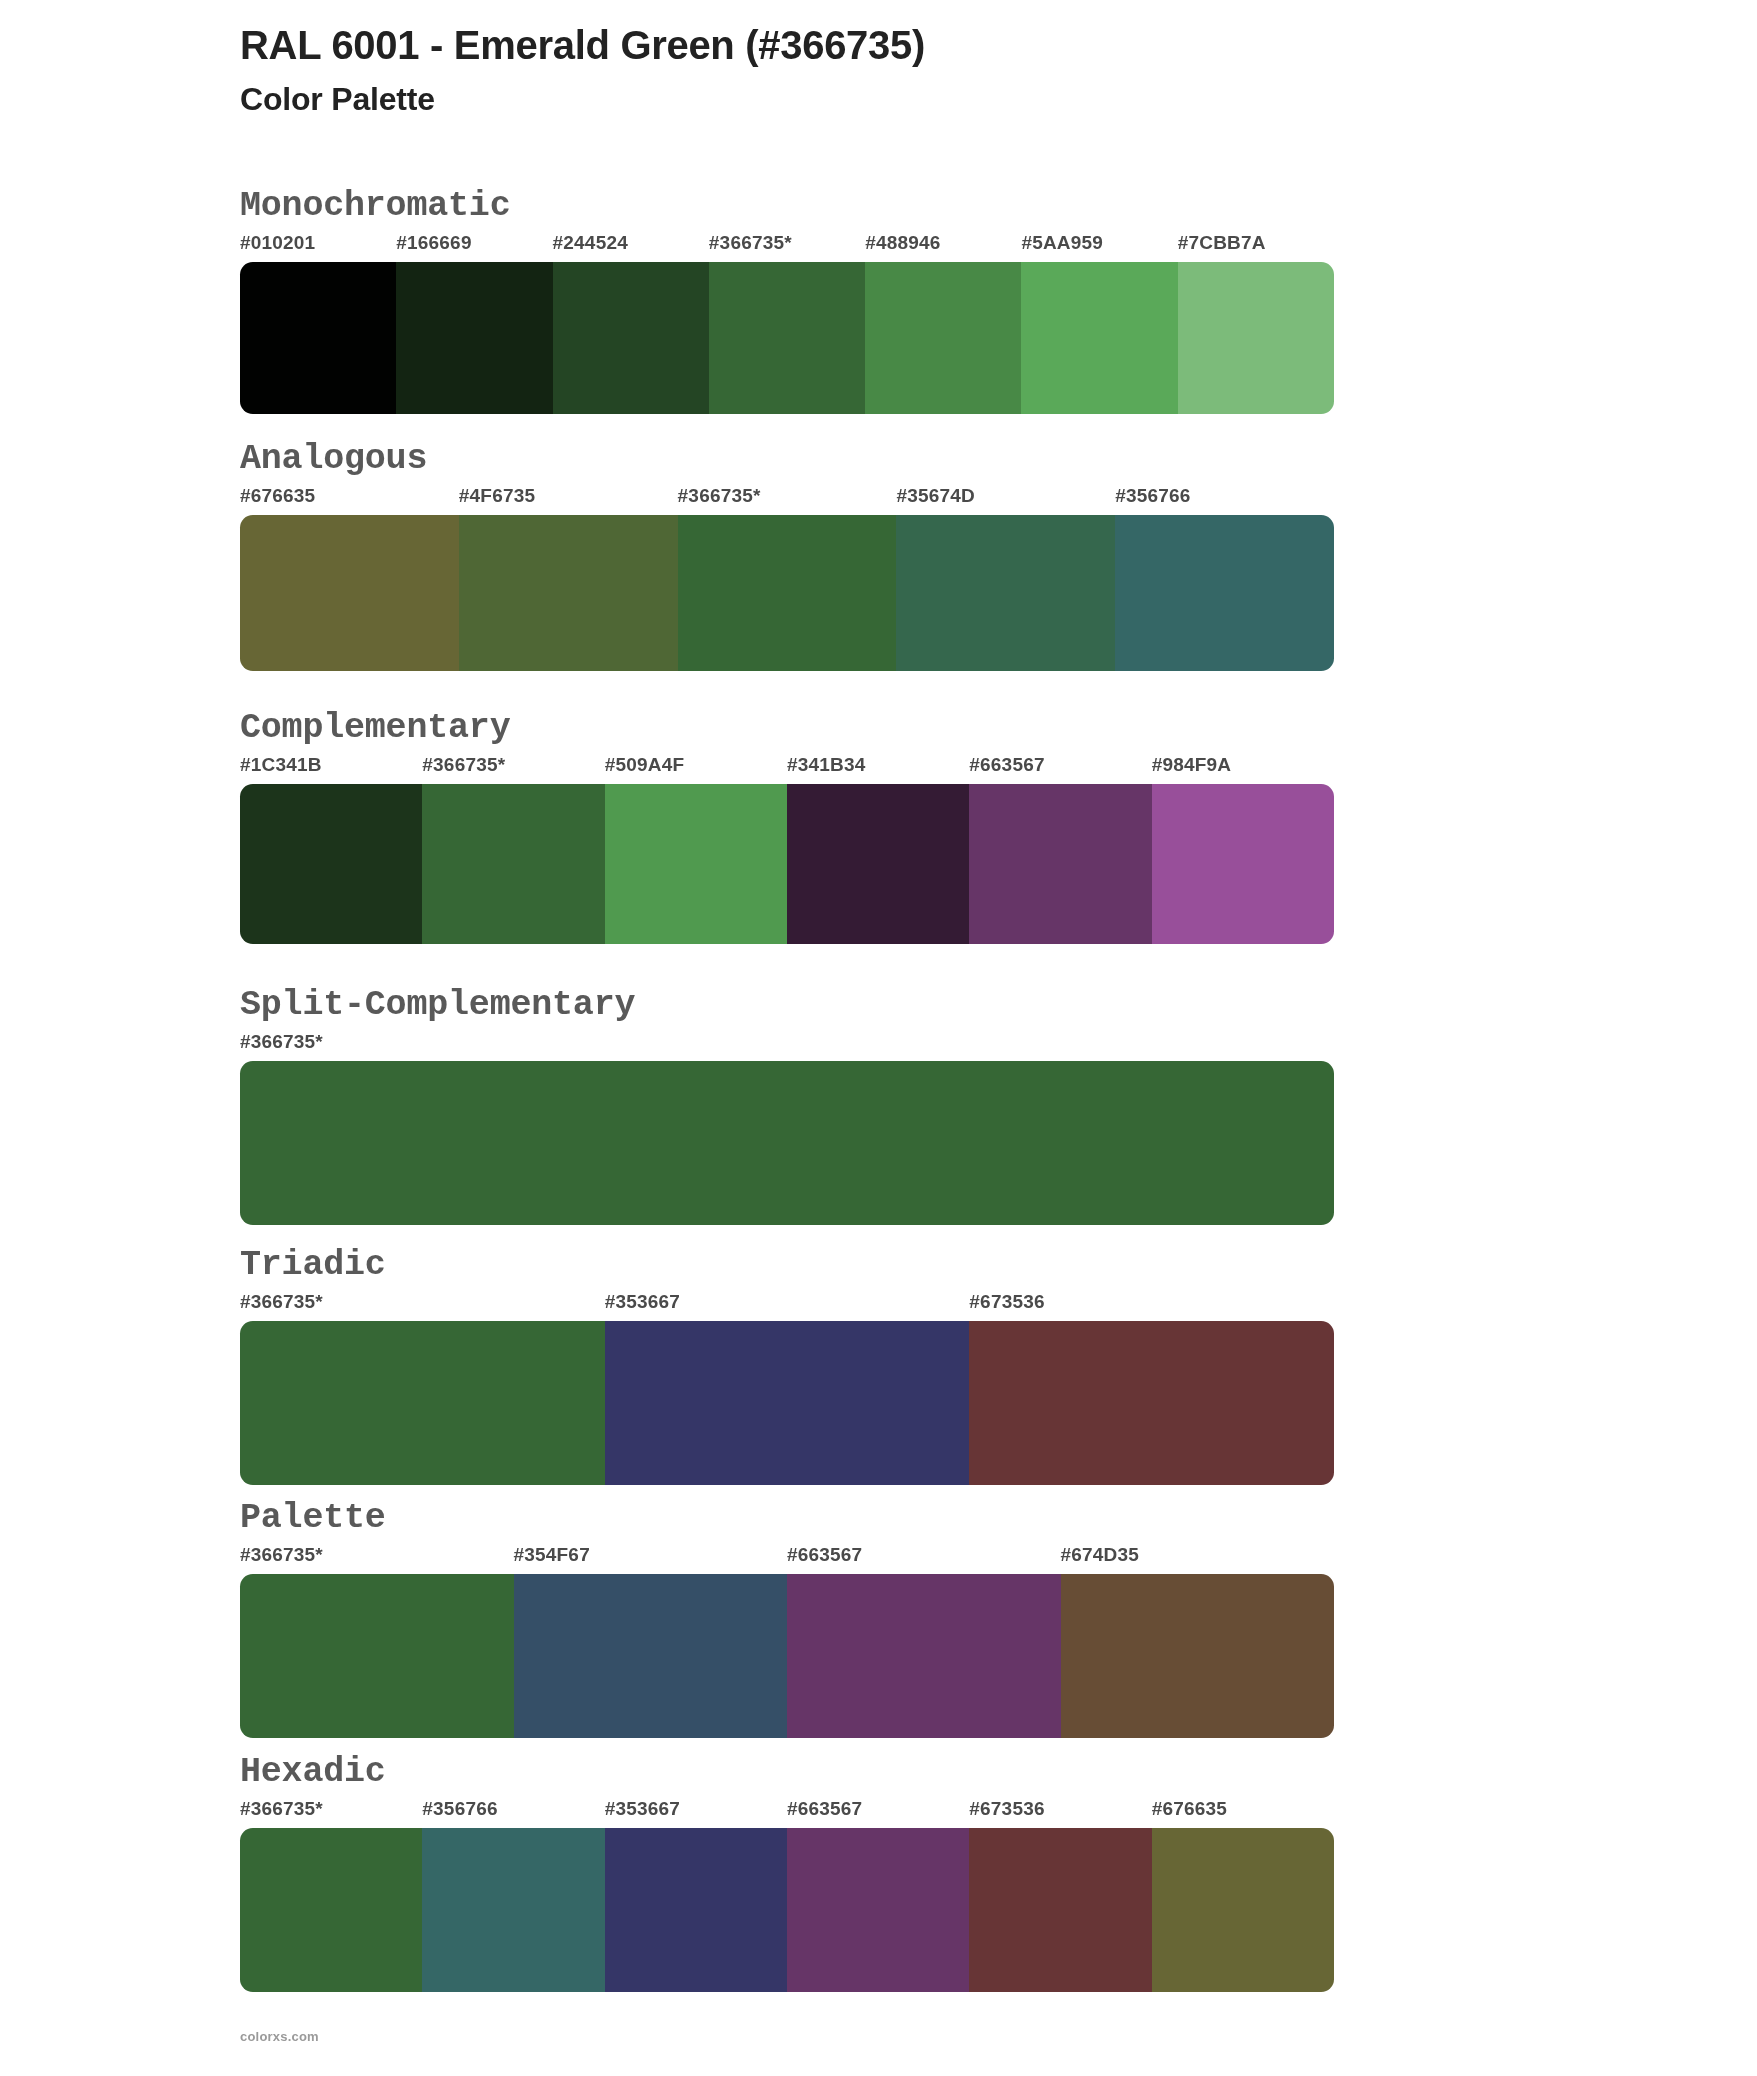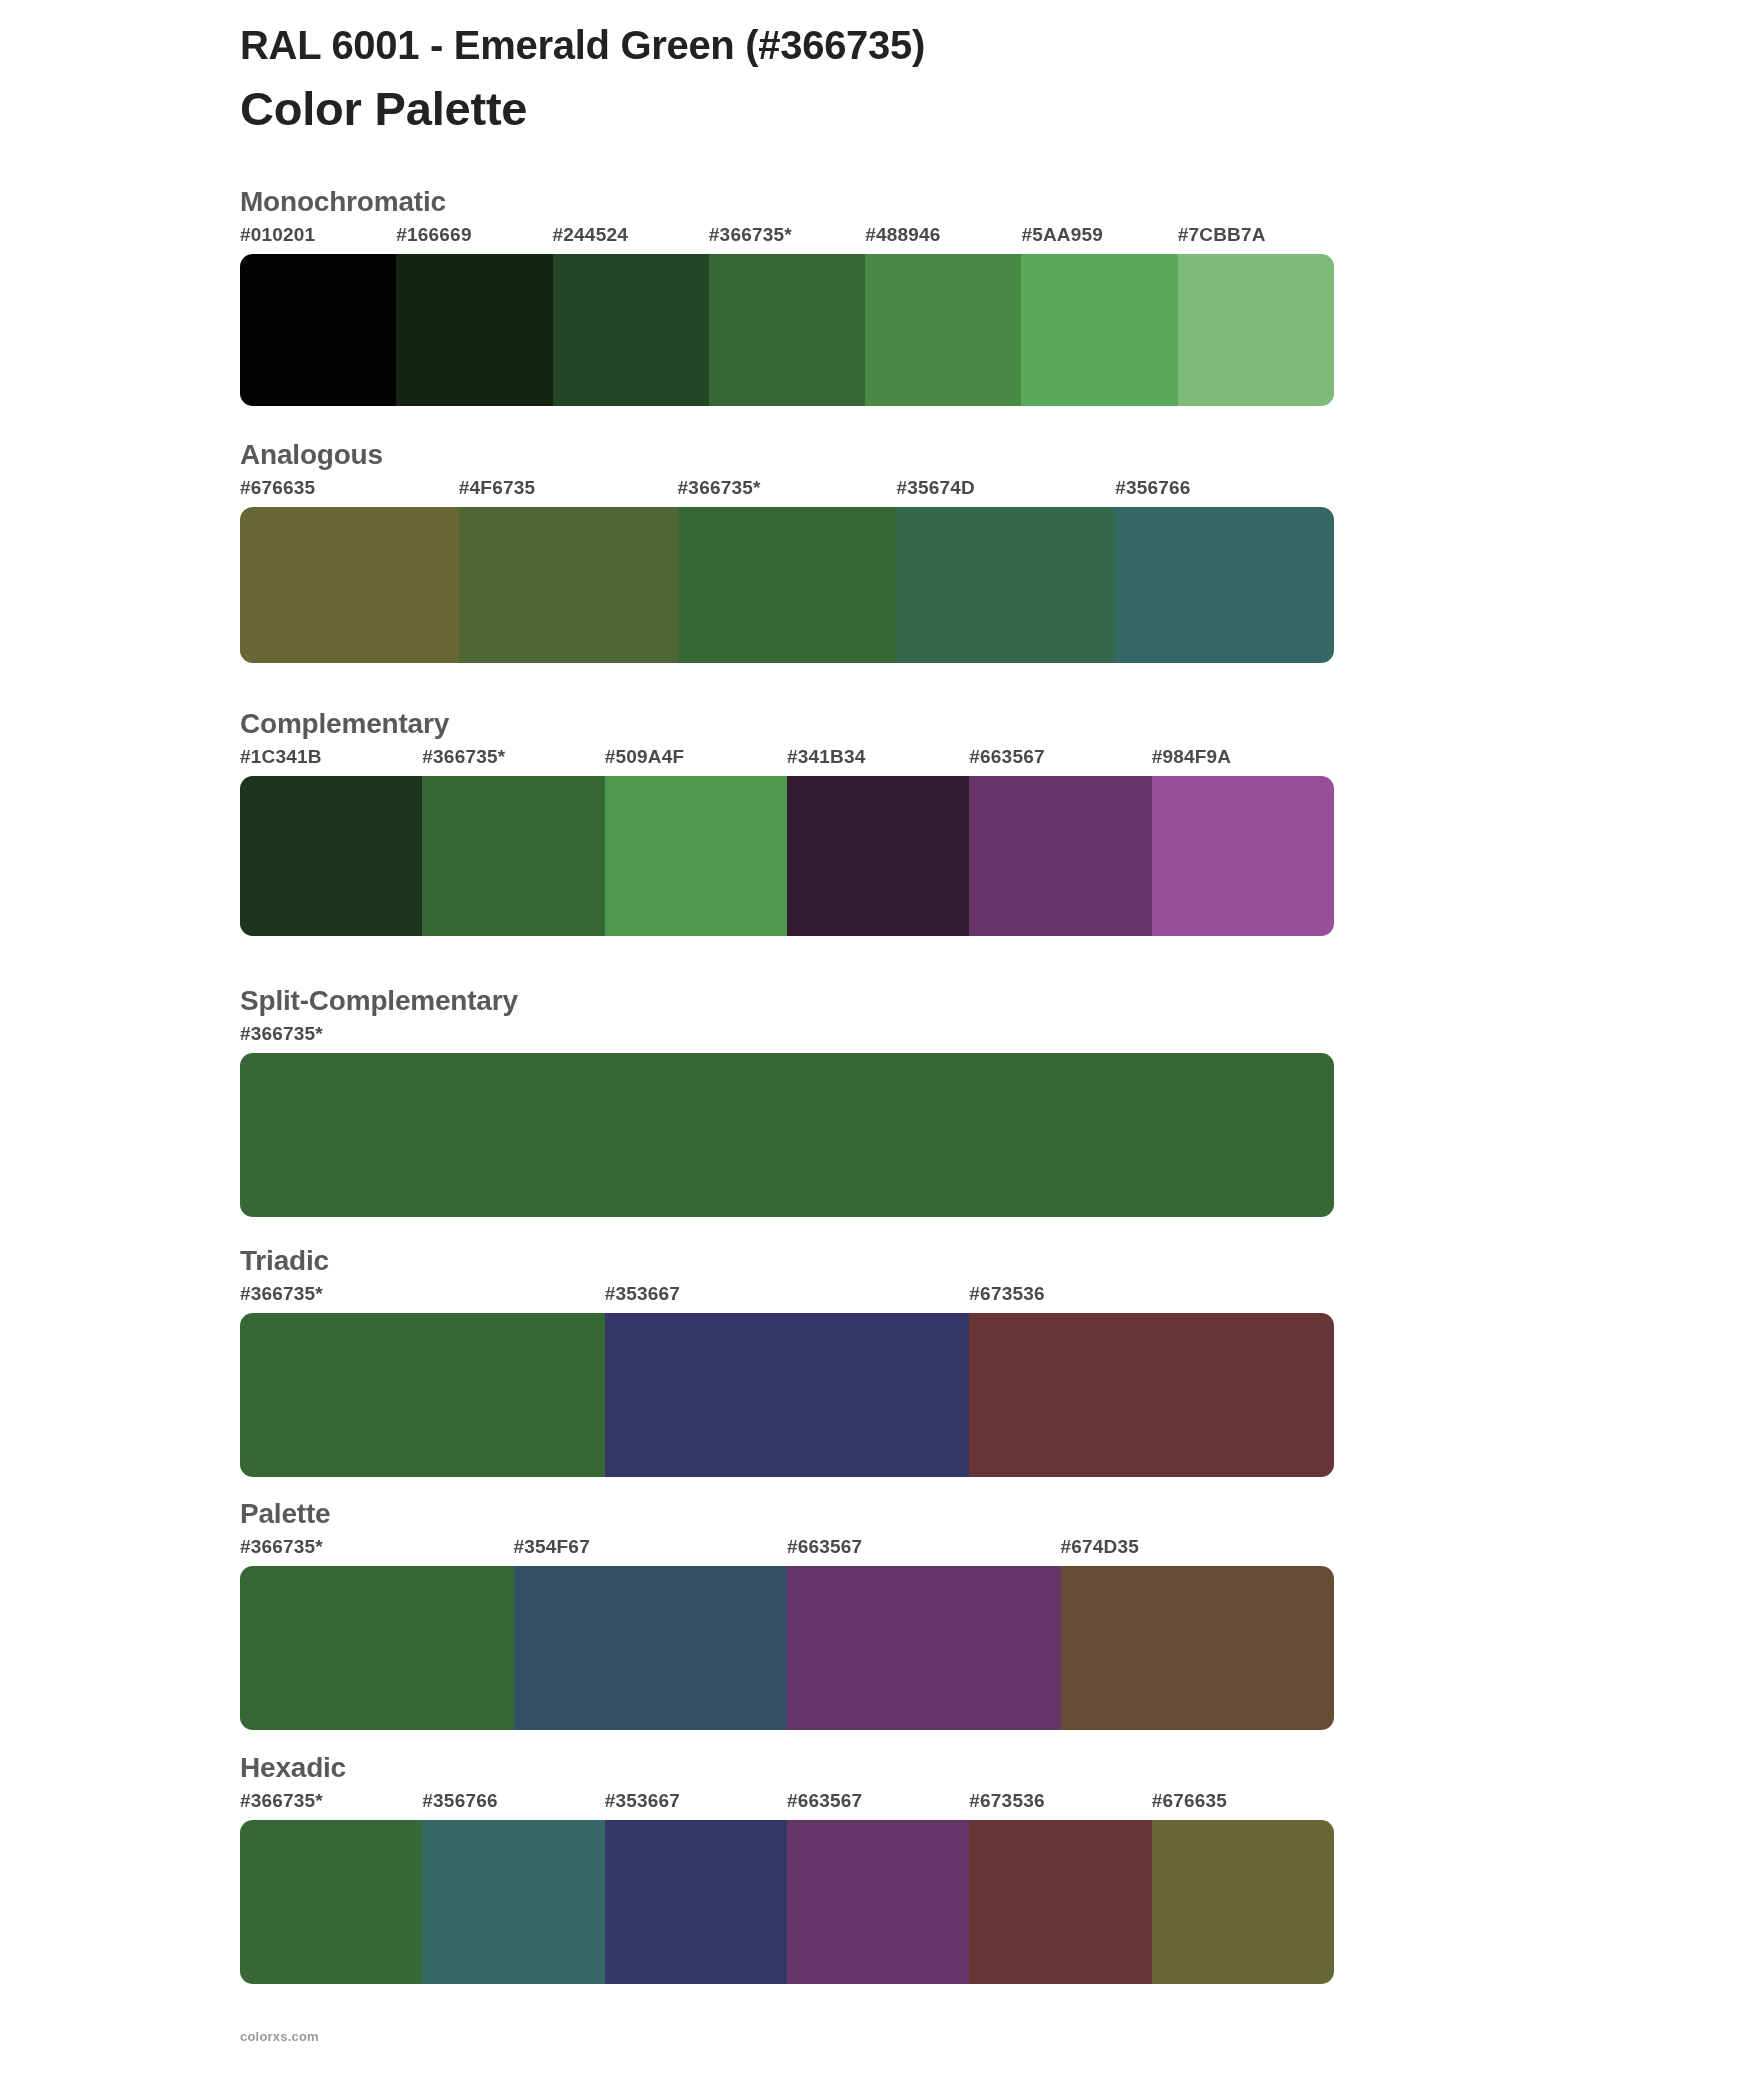--- a/index.html
+++ b/index.html
@@ -32,21 +32,21 @@
   .page-title {
     font-size: 40px;
     font-weight: bold;
     color: #222222;
     letter-spacing: -0.3px;
     line-height: 1.18;
     margin: 0;
     white-space: nowrap;
   }
   .page-subtitle {
-    font-size: 47px;
+    font-size: 32px;
     font-weight: bold;
     color: #222222;
     letter-spacing: -0.2px;
     line-height: 1.18;
     margin: 11.2px 0 0 0;
     white-space: nowrap;
   }
 
   
   .sections {
@@ -54,27 +54,28 @@
     left: 0;
     top: 0;
     width: 1757px;
   }
   .palette-section {
     position: absolute;
     left: 240px;
     width: 1094px;
   }
   .section-heading {
-    font-size: 28px;
+    font-size: 35px;
     font-weight: bold;
     color: #595959;
     letter-spacing: -0.2px;
     margin: 0 0 6.4px 0;
     line-height: 1.2;
     white-space: nowrap;
+    font-family: Liberation Mono, monospace;
   }
   .swatch-row {
     display: flex;
     width: 1094px;
     align-items: center;
   }
   .swatch {
     position: relative;
     flex: 1 1 0;
     min-width: 0;

